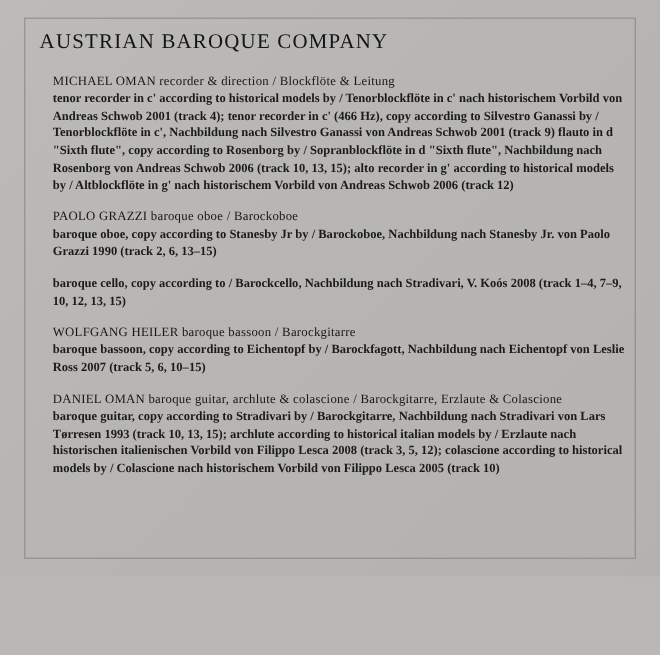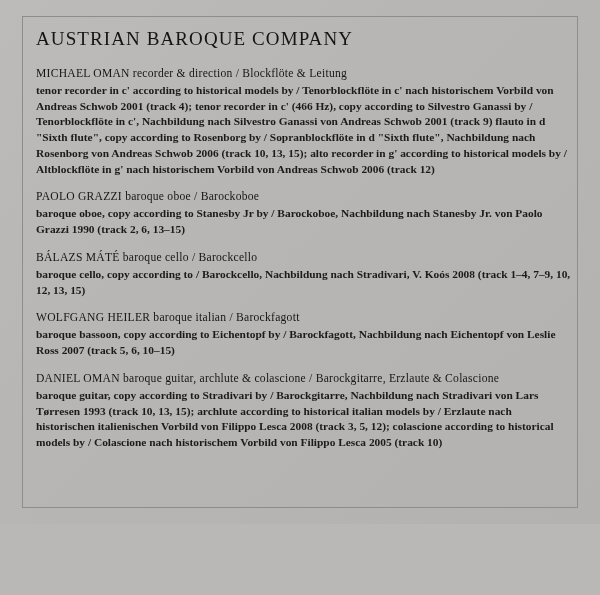--- a/index.html
+++ b/index.html
@@ -41,20 +41,21 @@
   .title {
     font-size: 19px;
     letter-spacing: 1.1px;
     font-weight: normal;
     margin: 0 0 17px 0;
     color: #141414;
     font-family: "Liberation Serif", serif;
   }
   .entry {
     margin-bottom: 13px;
+    margin-left: 12px;
   }
   .entry-head {
     font-size: 11.6px;
     letter-spacing: 0.25px;
     margin-bottom: 3px;
     color: #161616;
   }
   .entry-body {
     font-size: 11.4px;
     line-height: 1.38;
@@ -79,26 +80,25 @@
 
     <div class="entry">
     </div>
 
     <div class="entry">
       <div class="entry-head">PAOLO GRAZZI baroque oboe / Barockoboe</div>
       <div class="entry-body">baroque oboe, copy according to Stanesby Jr by / Barockoboe, Nachbildung nach Stanesby Jr. von Paolo Grazzi 1990 (track 2, 6, 13–15)</div>
     </div>
 
     <div class="entry">
-      <div class="entry-head">BÁLAZS MÁTÉ baroque cello / Barockcello</div>
       <div class="entry-body">baroque cello, copy according to / Barockcello, Nachbildung nach Stradivari, V. Koós 2008 (track 1–4, 7–9, 10, 12, 13, 15)</div>
     </div>
 
     <div class="entry">
-      <div class="entry-head">WOLFGANG HEILER baroque italian / Barockfagott</div>
+      <div class="entry-head">WOLFGANG HEILER baroque bassoon / Barockgitarre</div>
       <div class="entry-body">baroque bassoon, copy according to Eichentopf by / Barockfagott, Nachbildung nach Eichentopf von Leslie Ross 2007 (track 5, 6, 10–15)</div>
     </div>
 
     <div class="entry">
       <div class="entry-head">DANIEL OMAN baroque guitar, archlute &amp; colascione / Barockgitarre, Erzlaute &amp; Colascione</div>
       <div class="entry-body">baroque guitar, copy according to Stradivari by / Barockgitarre, Nachbildung nach Stradivari von Lars Tørresen 1993 (track 10, 13, 15); archlute according to historical italian models by / Erzlaute nach historischen italienischen Vorbild von Filippo Lesca 2008 (track 3, 5, 12); colascione according to historical models by / Colascione nach historischem Vorbild von Filippo Lesca 2005 (track 10)</div>
     </div>
 
   </div>
 </div>

